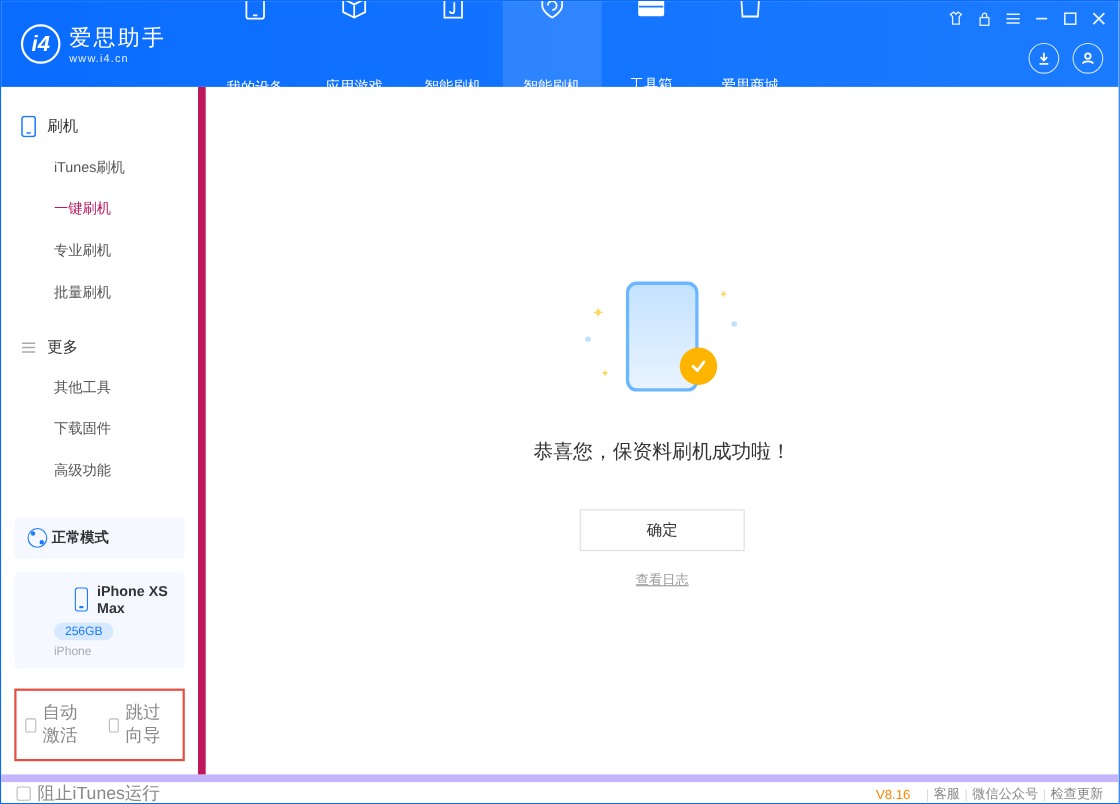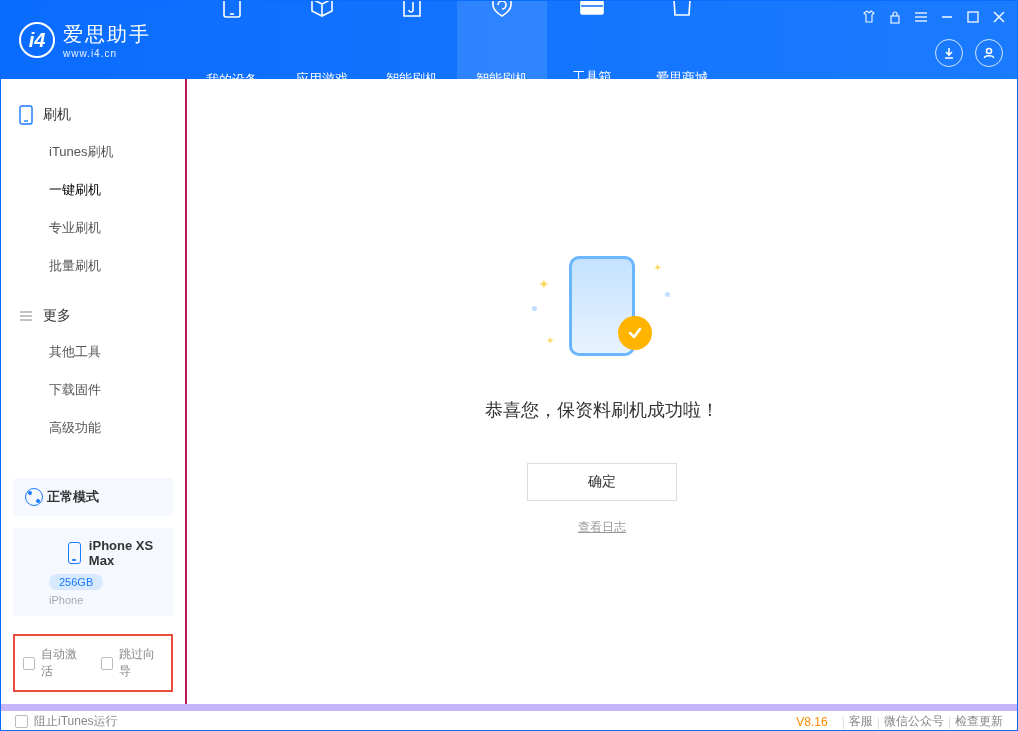--- a/index.html
+++ b/index.html
@@ -18,43 +18,43 @@
 .nav-tab.active { background: rgba(255,255,255,0.12); }
 .nav-tab-icon { width: 28px; height: 28px; margin-bottom: 6px; display: flex; align-items: center; justify-content: center; }
 
 .header-right { position: absolute; right: 10px; top: 8px; display: flex; gap: 10px; align-items: center; }
 .header-right .win-icon { width: 16px; height: 16px; cursor: pointer; opacity: 0.9; display: flex; align-items: center; justify-content: center; }
 .header-right-bottom { position: absolute; right: 14px; bottom: 12px; display: flex; gap: 12px; }
 .circle-btn { width: 28px; height: 28px; border: 1.5px solid rgba(255,255,255,0.8); border-radius: 50%; display: flex; align-items: center; justify-content: center; cursor: pointer; }
 
 
 .body { display: flex; height: 625px; }
-.sidebar { width: 186px; border-right: 2px solid #be185d; display: flex; flex-direction: column; padding-top: 18px; }
+.sidebar { width: 186px; border-right: 7px solid #be185d; display: flex; flex-direction: column; padding-top: 18px; }
 .side-section-title { display: flex; align-items: center; padding: 8px 18px; font-size: 14px; color: #333; font-weight: 500; gap: 10px; }
 .side-item { padding: 10px 0 10px 48px; font-size: 13px; color: #555; cursor: pointer; }
-.side-item.active { color: #000000; font-family: Liberation Serif, serif; }
+.side-item.active { color: #be185d; font-family: Liberation Serif, serif; }
 .side-spacer { flex: 1; }
 
 .mode-card, .device-card { margin: 6px 12px; background: #f5f9ff; border-radius: 4px; padding: 10px 12px; }
 .mode-card { display: flex; align-items: flex-end; gap: 4px; font-size: 13px; color: #333; font-weight: bold; }
 .mode-icon { width: 18px; height: 18px; border: 1.5px solid #1b7bff; border-radius: 50%; position: relative; }
 .mode-icon::before, .mode-icon::after { content: ''; position: absolute; width: 4px; height: 4px; background: #1b7bff; border-radius: 50%; }
 .mode-icon::before { top: 2px; left: 2px; }
 .mode-icon::after { bottom: 2px; right: 2px; }
 
 .device-card { }
 .device-row { display: flex; align-items: center; gap: 8px; margin-left: 43px; }
 .device-phone-icon { width: 16px; height: 22px; border: 1.5px solid #1b7bff; border-radius: 3px; position: relative; }
 .device-phone-icon::after { content:''; position:absolute; bottom:2px; left:50%; transform:translateX(-50%); width:4px; height:2px; background:#1b7bff; border-radius:1px; }
 .device-name { font-size: 13px; font-weight: 600; color: #333; }
 .device-badge { display: inline-block; margin-top: 6px; margin-left: 24px; background: #d6e9ff; color: #1b7bff; font-size: 11px; padding: 2px 10px; border-radius: 10px; }
 .device-type { margin-left: 24px; margin-top: 4px; font-size: 11px; color: #aaa; }
 
 .checkbox-row { margin: 12px; padding: 10px 8px; border: 2px solid #e74c3c; display: flex; gap: 16px; align-items: center; }
-.chk { display: flex; align-items: center; gap: 6px; font-size: 12px; color: #888; cursor: pointer; }
+.chk { display: flex; align-items: center; gap: 6px; font-size: 16px; color: #888; cursor: pointer; }
 .chk-box { width: 13px; height: 13px; border: 1px solid #bbb; border-radius: 2px; }
 
 
 .main { flex: 1; display: flex; flex-direction: column; align-items: center; justify-content: center; position: relative; }
 .success-illustration { width: 140px; height: 120px; position: relative; margin-bottom: 30px; }
 .illus-phone { position: absolute; left: 50%; top: 8px; transform: translateX(-50%); width: 66px; height: 100px; border: 3px solid #6ab7ff; border-radius: 10px; background: linear-gradient(#c4e2ff,#e8f3ff); }
 .illus-check { position: absolute; right: 20px; bottom: 18px; width: 34px; height: 34px; background: #ffb400; border-radius: 50%; display: flex; align-items: center; justify-content: center; }
 .illus-check svg { width: 18px; height: 18px; }
 .sparkle { position: absolute; color: #ffd966; font-size: 14px; }
 .sparkle.s1 { left: 6px; top: 28px; }

